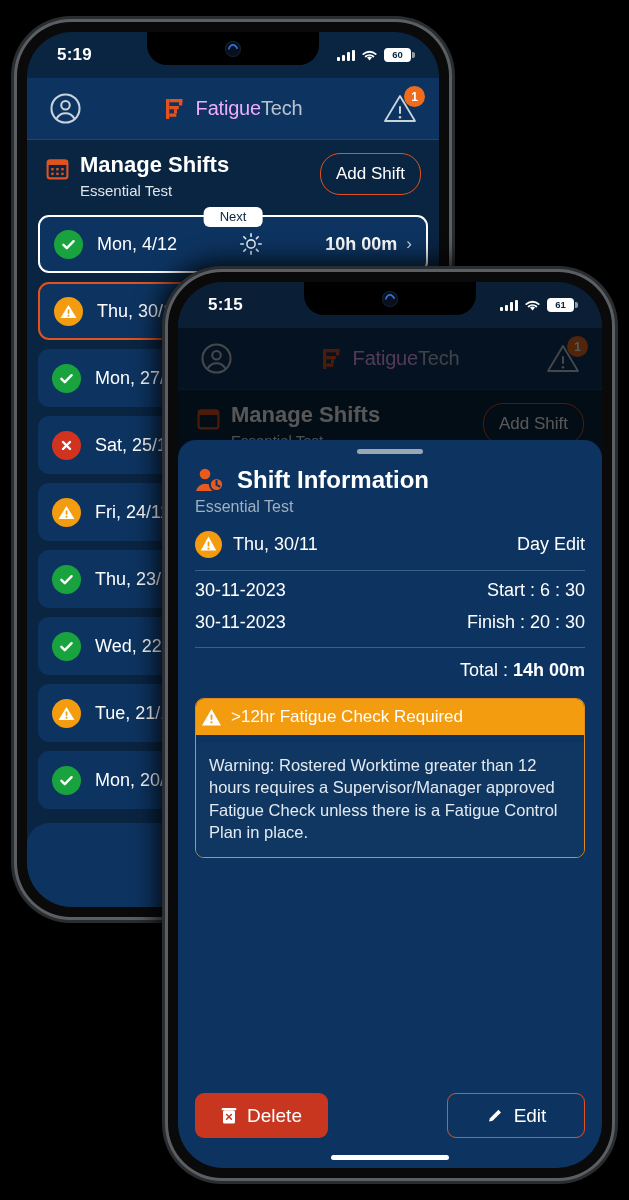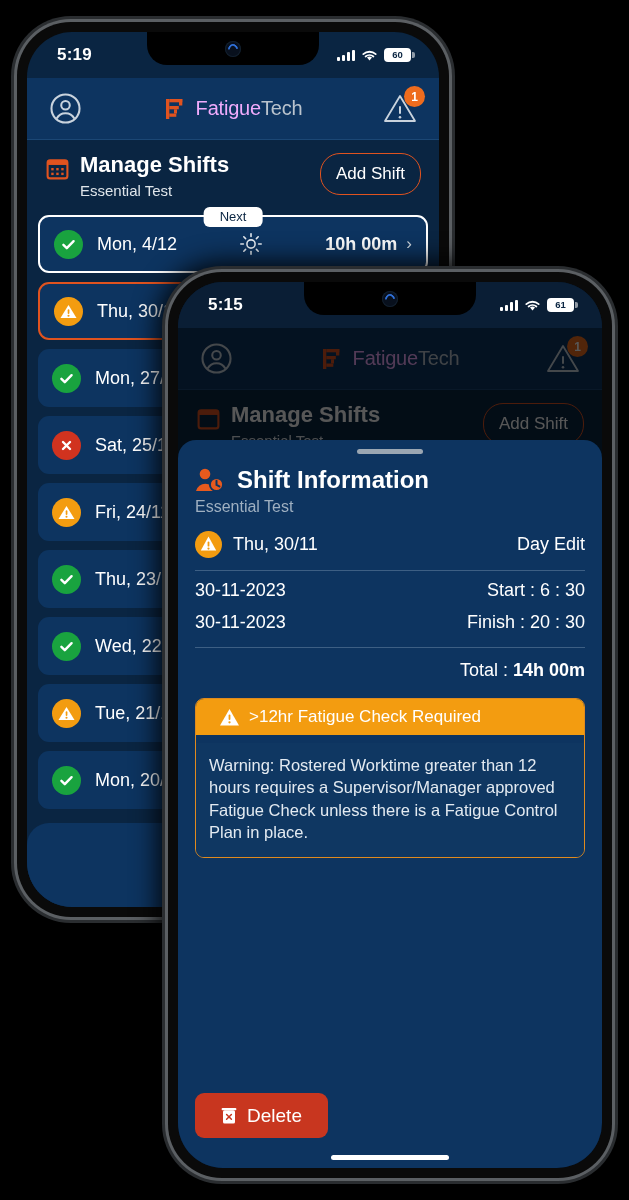--- a/index.html
+++ b/index.html
@@ -203,21 +203,21 @@
 
   
   .warn-card {
     margin: 14px 0 0 0;
     border: 1.4px solid #e08a1e; border-radius: 9px;
     overflow: hidden;
   }
   .warn-head {
     background: #f39c10; color: #fff;
     display: flex; align-items: center; gap: 9px;
-    padding: 8px 23px; font-size: 17px;
+    padding: 8px 5px; font-size: 17px;
   }
   .warn-body {
     background: #0f3762; color: #e3eaf1;
     padding: 11px 13px 13px 13px;
     font-size: 16.5px; line-height: 1.36; margin-top: 8px;
   }
 
   
   .actions {
     position: absolute; left: 0; right: 0; bottom: 30px;
@@ -694,20 +694,26 @@
 
         <div class="actions">
           <button class="btn btn-del">
             <svg width="16" height="18" viewBox="0 0 16 18">
               <rect x="2" y="3.2" width="12" height="13.4" rx="1.6" fill="#fff"></rect>
               <rect x="0.6" y="1" width="14.8" height="2.2" rx="1" fill="#fff"></rect>
               <path d="M5.6 7.5 L10.4 12.3 M10.4 7.5 L5.6 12.3" stroke="#c8361f" stroke-width="1.5" stroke-linecap="round"></path>
             </svg>
             <span>Delete</span>
           </button>
+          <button class="btn btn-edit">
+            <svg width="18" height="18" viewBox="0 0 18 18">
+              <path d="M3 14.6 L4 11.2 L12.4 2.8 L15 5.4 L6.6 13.8 Z" fill="#fff"></path>
+            </svg>
+            <span>Edit</span>
+          </button>
         </div>
 
         <div class="home-ind"></div>
       </div>
     </div>
   </div>
 
 </div>
 
 </body></html>

